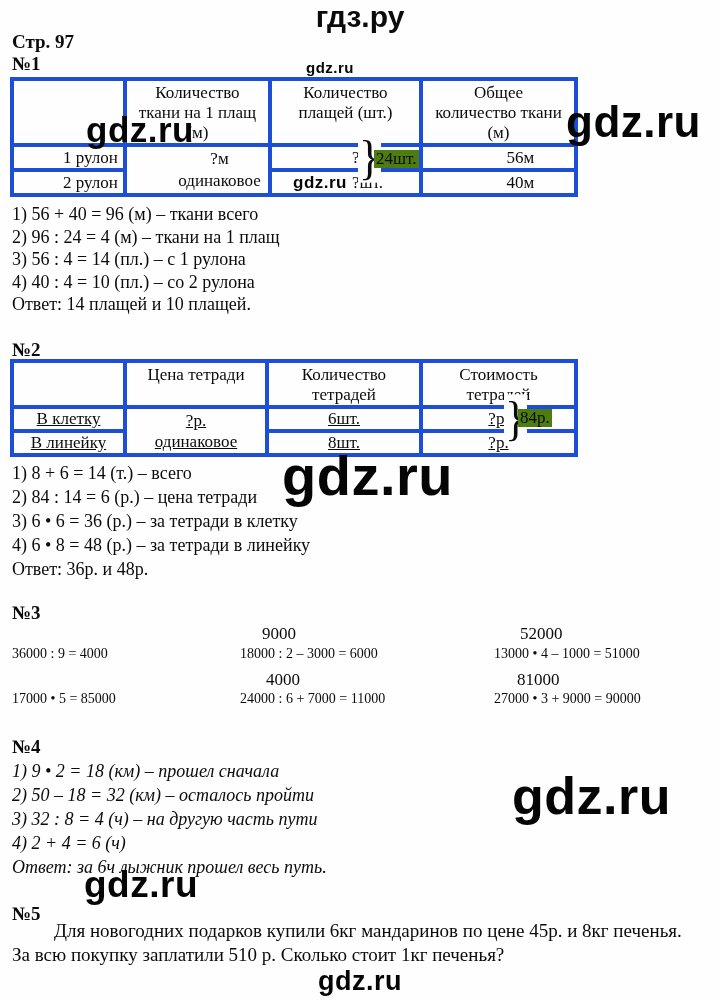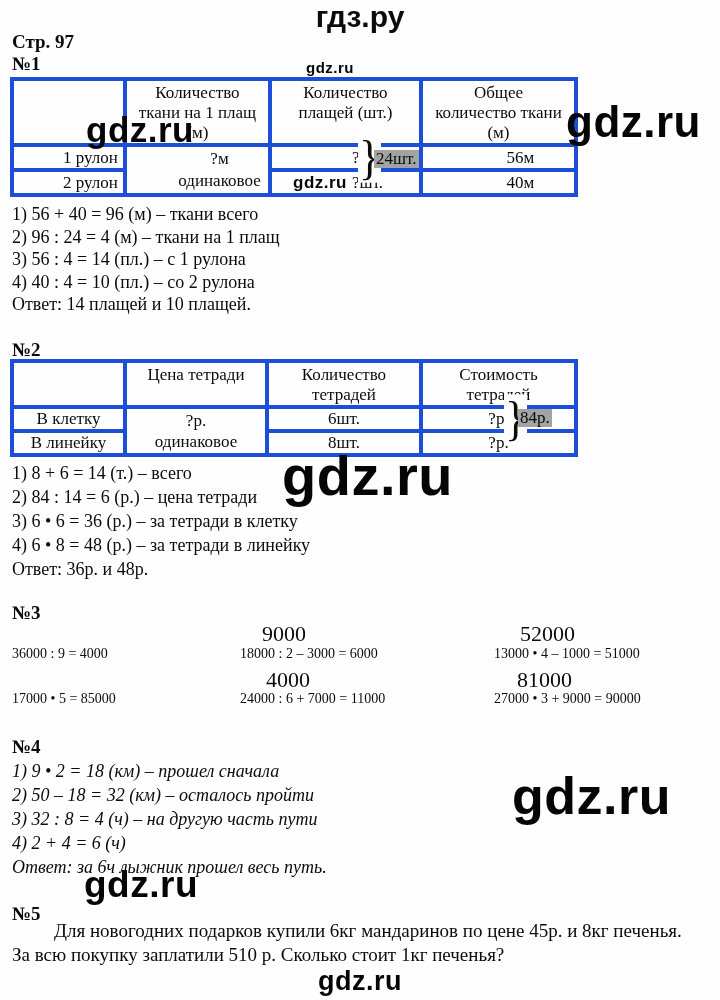--- a/index.html
+++ b/index.html
@@ -29,41 +29,41 @@
     position:absolute;border-collapse:collapse;table-layout:fixed;
     font-size:17px;line-height:20px;background:transparent;
   }
   table.t td{border:4px solid #1d4ed8;text-align:center;padding:0;vertical-align:middle;}
   table.t tr.hdr td{white-space:pre-line;vertical-align:top;padding-top:2px;}
   .t1{left:10px;top:77px;width:564px;}
   .t1 tr.hdr td{height:59px;}
   .t1 tr.r td{height:21px;line-height:21px;padding-left:44px;}
   .t2{left:10px;top:359px;width:564px;}
   .t2 tr.hdr td{height:39px;}
-  .t2 tr.r td{height:20px;line-height:20px;}
+  .t2 tr.r td{height:20px;line-height:20px;text-decoration:underline;}
   td.mcell{vertical-align:top;}
   .mline{height:22px;line-height:22px;}
   .t2 .mline{height:21px;line-height:21px;}
   .brace{
     position:absolute;z-index:4;font-family:"Liberation Serif",serif;
     font-size:44px;line-height:44px;transform:scaleY(1.12);transform-origin:center;
     background:#fefefe;padding:0 1px;
   }
   .brace::before{content:"}";}
-  .brace-label{position:absolute;z-index:4;font-size:17px;line-height:18px;background:#a3a3a3;padding:0 2px;white-space:nowrap;}
+  .brace-label{position:absolute;z-index:4;font-size:17px;line-height:18px;background:#4d7c0f;padding:0 2px;white-space:nowrap;}
   .b1{left:358px;top:136px;}
   .bl1{left:374px;top:150px;}
   .b2{left:504px;top:397px;}
   .bl2{left:518px;top:409px;}
   .sol{position:absolute;left:12px;font-size:18px;white-space:nowrap;}
   .sol1{top:203px;line-height:22.5px;}
   .sol2{top:461px;line-height:24px;}
   .sol4{top:759px;line-height:24px;font-style:italic;}
   .expr{position:absolute;font-size:14px;line-height:20px;white-space:nowrap;}
-  .hint{position:absolute;font-size:22px;line-height:19px;white-space:nowrap;}
+  .hint{position:absolute;font-size:17px;line-height:19px;white-space:nowrap;}
   .problem{
     position:absolute;left:12px;top:919px;width:700px;
     font-size:19px;line-height:24px;
   }
   .problem .pline{display:block;}
   .problem .pline:first-child{text-indent:42px;}
 </style>
 </head>
 <body>
 

